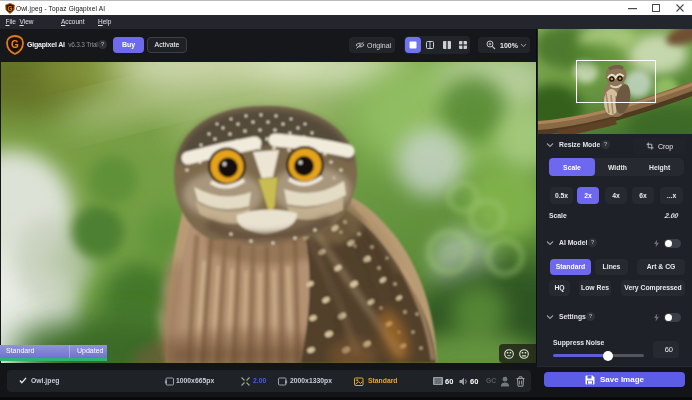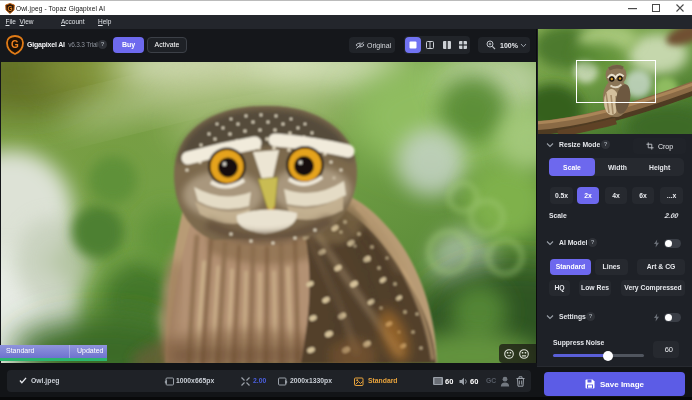--- a/index.html
+++ b/index.html
@@ -22,21 +22,21 @@
 .phead{position:absolute;color:#e4e6ea;font-size:6.8px;font-weight:bold;}
 .qmark{position:absolute;width:9px;height:9px;border-radius:50%;background:#2e3137;color:#9aa0a8;font-size:6px;font-weight:bold;text-align:center;line-height:9px;}
 .chev{position:absolute;width:8px;height:8px;}
 .toggle{position:absolute;width:17px;height:9.5px;border-radius:5px;background:#3a3e46;}
 .toggle:after{content:"";position:absolute;left:1.2px;top:1.2px;width:7px;height:7px;border-radius:50%;background:#fff;}
 
 #statusbar{left:0;top:363px;width:537px;height:37px;background:#121417;}
 #statuschip{position:absolute;left:7px;top:6.5px;width:524px;height:22px;background:#1f2227;border-radius:4px;}
 .stxt{position:absolute;top:14px;font-size:6.8px;font-weight:bold;color:#c9ced5;}
 #savearea{left:537px;top:366px;width:155px;height:34px;background:#121417;border-top:1px solid #272a30;box-sizing:border-box;}
-#savebtn{position:absolute;left:7px;top:5px;width:141px;height:24px;background:#5c5ce6;border-radius:4px;color:#fff;font-size:8px;font-weight:bold;display:flex;align-items:center;justify-content:center;gap:5px;}
+#savebtn{position:absolute;left:7px;top:5px;width:141px;height:15px;background:#5c5ce6;border-radius:4px;color:#fff;font-size:8px;font-weight:bold;display:flex;align-items:center;justify-content:center;gap:5px;}
 </style>
 </head>
 <body>
 
 <div id="titlebar" class="abs">
   <svg class="abs" style="left:5px;top:2px" width="10" height="11" viewBox="0 0 10 11">
     <path d="M5 0.5 L9.3 2 L9 7 L5 10.5 L1 7 L0.7 2 Z" fill="#2a1505" stroke="#c96a1b" stroke-width="1"></path>
     <text x="5" y="7.8" font-size="6.5" font-weight="bold" fill="#e8821e" text-anchor="middle" font-family="Liberation Sans">G</text>
   </svg>
   <div class="abs ttl">Owl.jpeg - Topaz Gigapixel AI</div>

